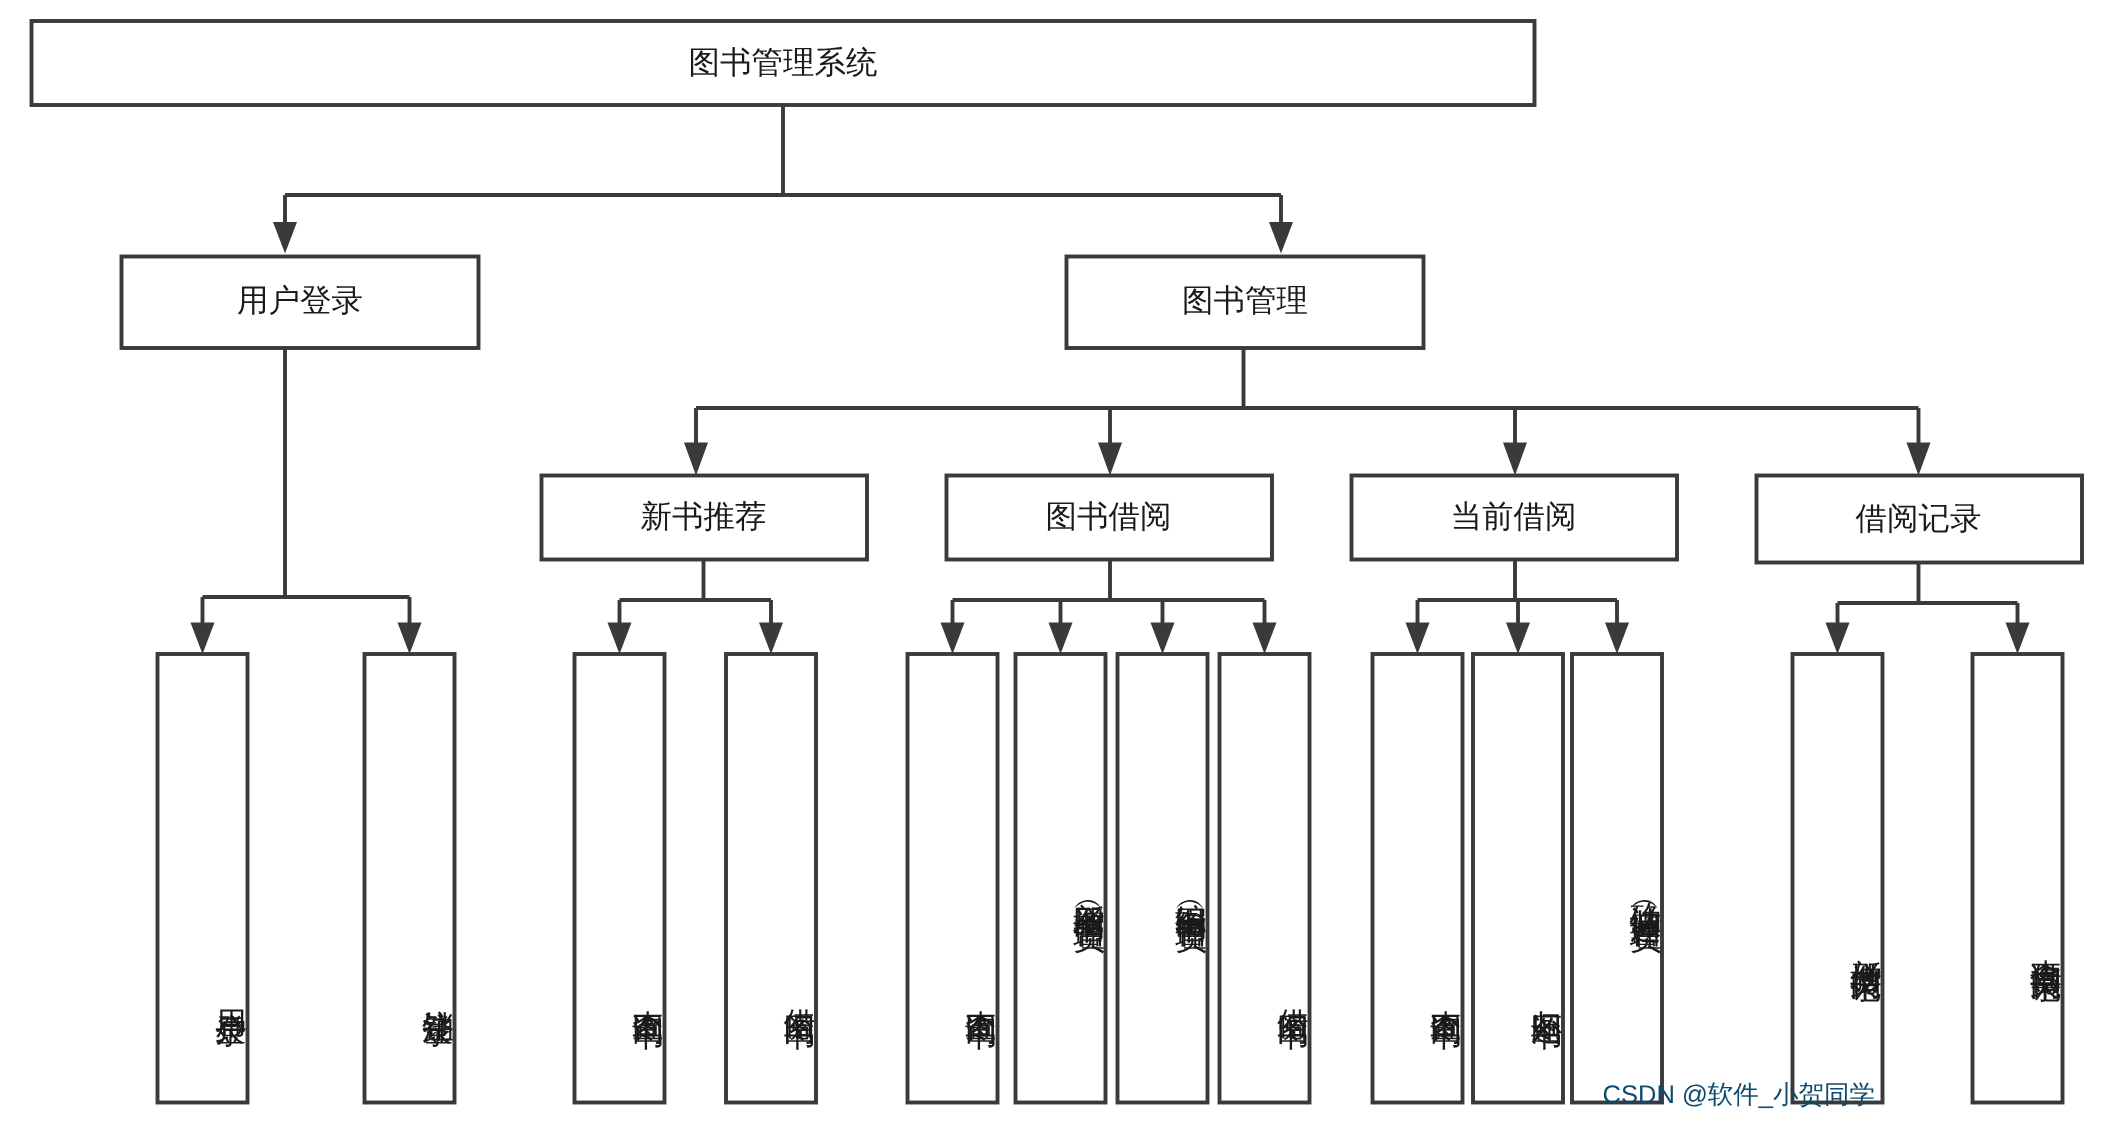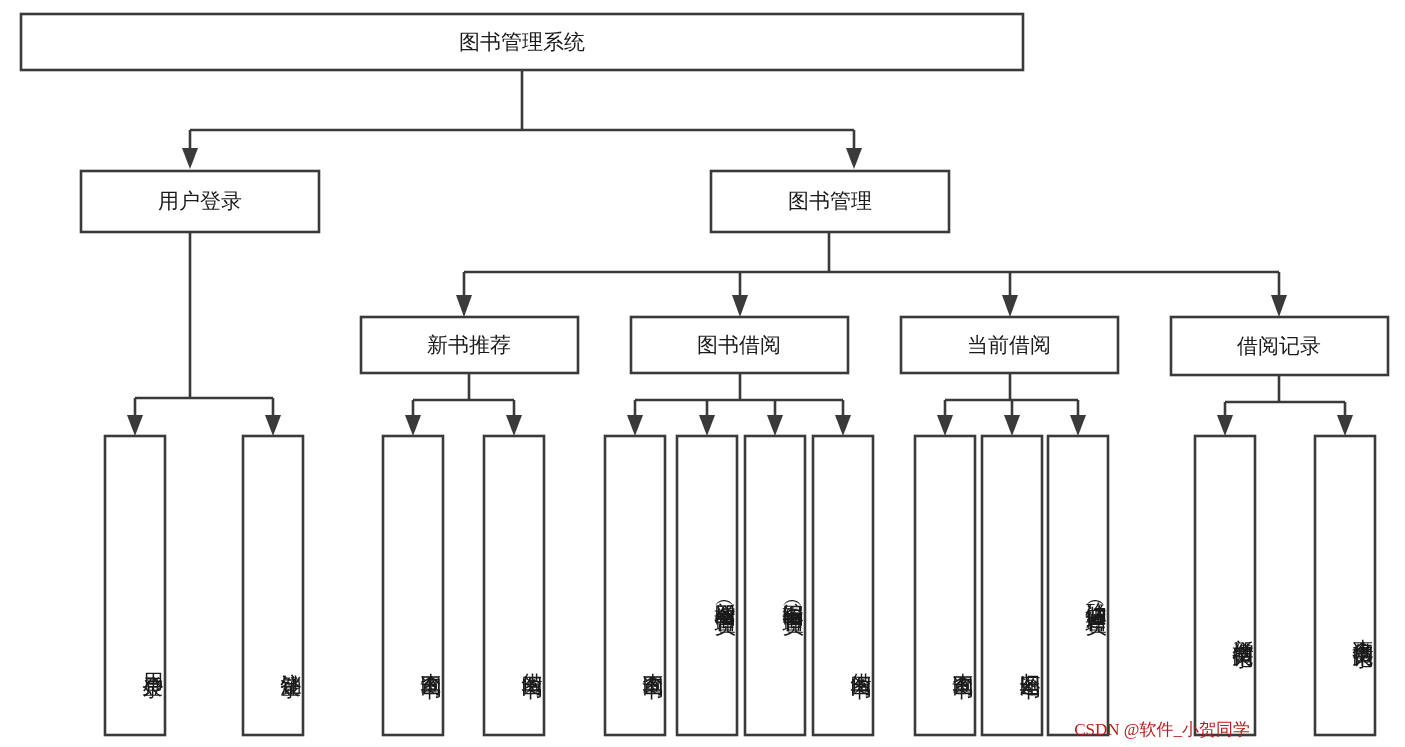--- a/index.html
+++ b/index.html
@@ -61,23 +61,23 @@
     align-items: flex-start;
     justify-content: center;
     white-space: nowrap;
     pointer-events: none;
     user-select: none;
   }
   .watermark {
     position: absolute;
     right: 12px;
     bottom: 6px;
-    font-family: Liberation Serif, serif;
+    font-family: Liberation Sans, sans-serif;
     font-size: 17px;
-    color: #b91c1c;
+    color: #0c4a6e;
     white-space: nowrap;
     user-select: none;
   }
 </style>
 </head>
 <body>
 
 <div id="diagram-root">
 
   <svg class="canvas" viewBox="0 0 1405 747">

